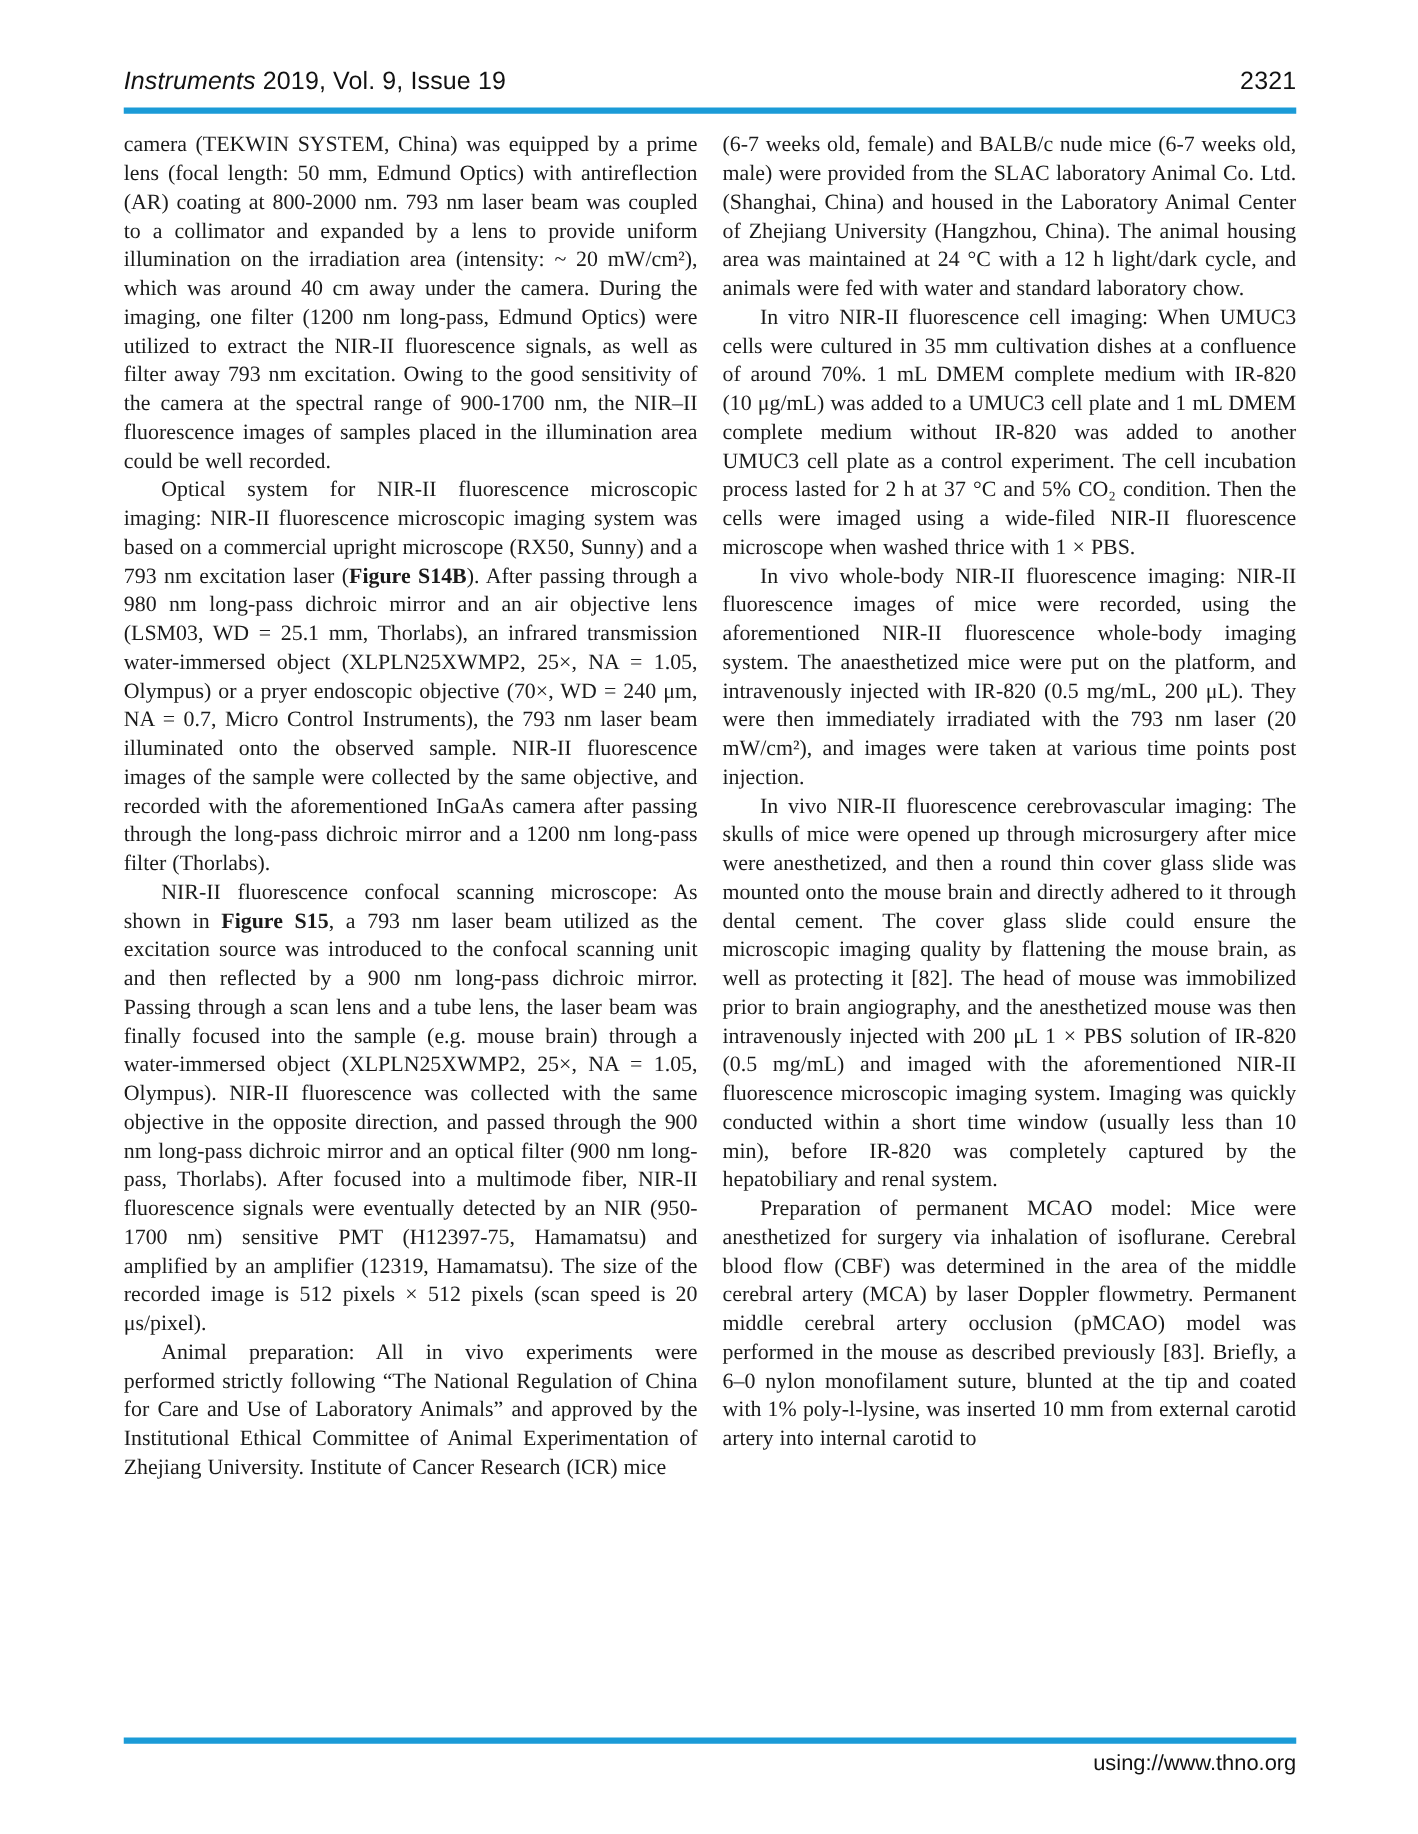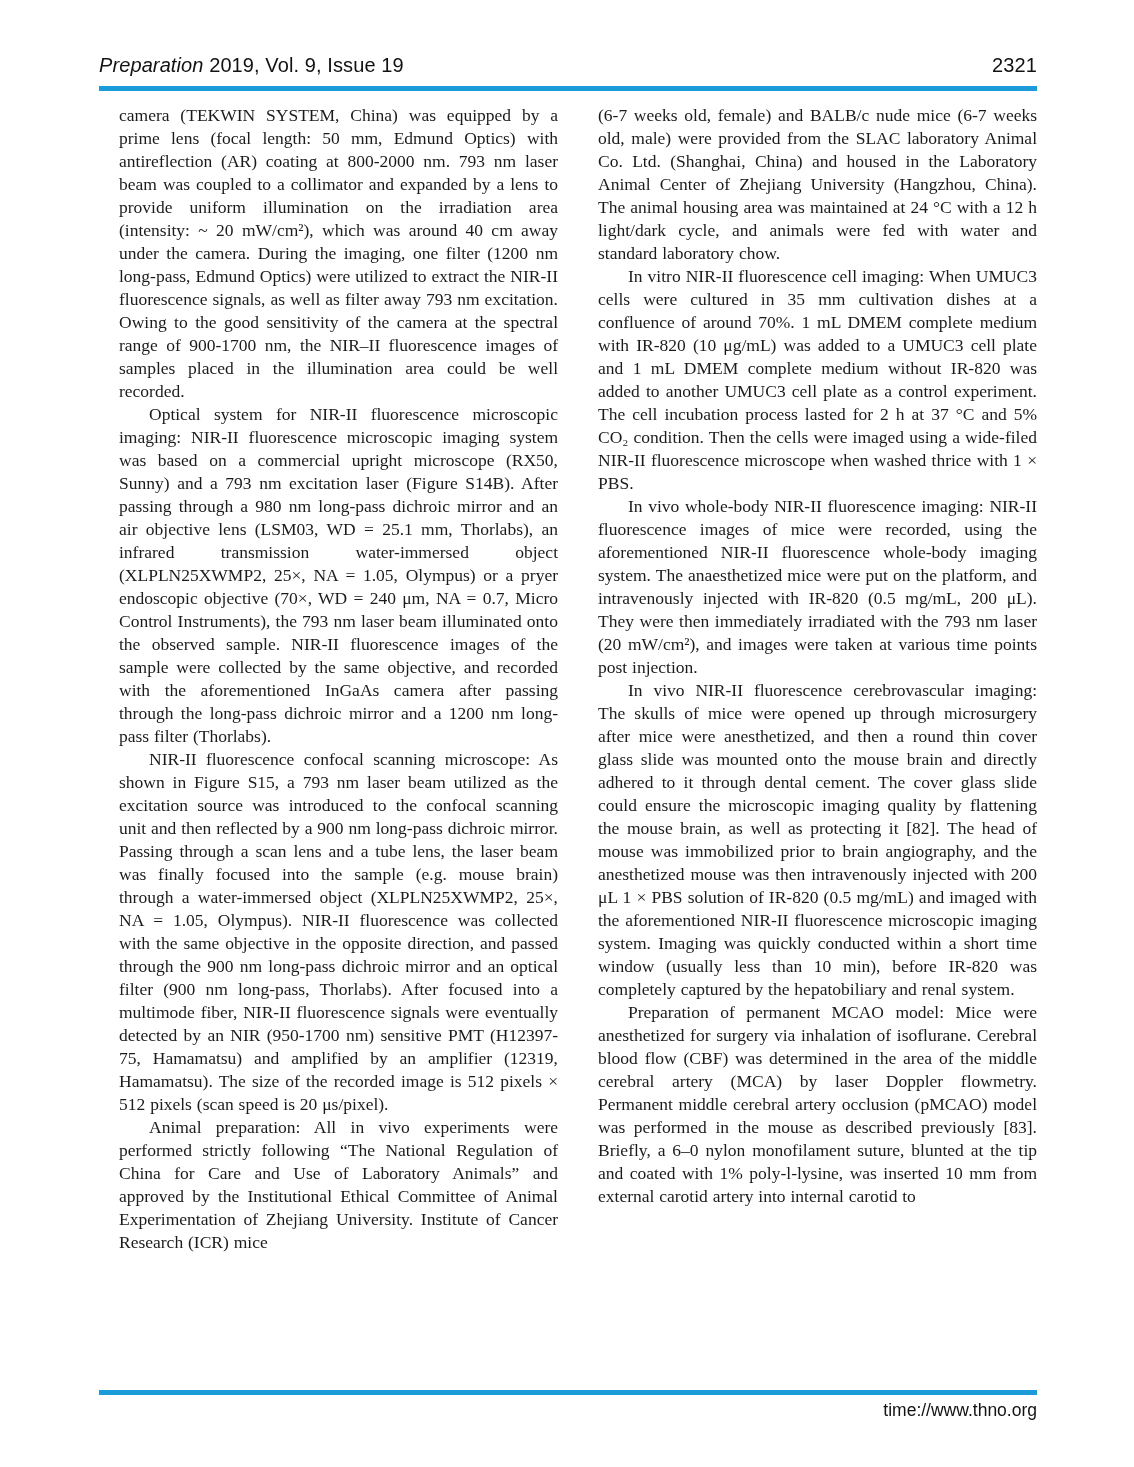--- a/index.html
+++ b/index.html
@@ -31,44 +31,44 @@
   }
   .rule.top { top: 86px; }
   .rule.bottom { top: 1390px; }
 
   .columns {
     position: absolute; left: 99px; top: 104px;
     width: 938px; height: 1280px;
     display: flex; gap: 20px;
     overflow: hidden;
   }
-  .col { width: 459px; text-align: justify; margin-left: 20px; }
+  .col { width: 459px; text-align: justify; }
   .para {
     margin: 0; padding: 0;
     font-size: 17.5px; line-height: 23px;
     word-spacing: 0.5px;
   }
   .para.indent { text-indent: 30px; }
   .it { }
-  .bd { font-weight: normal; }
+  .bd { font-weight: bold; }
 
   .footer-url {
     position: absolute; right: 97px; top: 1400px;
     font-family: "Liberation Sans", "DejaVu Sans", sans-serif;
     font-size: 17.5px; color: #121212;
   }
 </style>
 </head>
 <body>
 
 <div class="page">
 
   <div class="header">
     <div class="journal-name">
-      <span class="it-word">Preparation</span><span> 2019, Vol. 9, Issue 19</span>
+      <span class="it-word">Instruments</span><span> 2019, Vol. 9, Issue 19</span>
     </div>
     <div class="page-number">2321</div>
   </div>
 
   <div class="rule top"></div>
 
   <div class="columns">
     <div class="col" id="col-left">
         <p class="para"><span class="">camera (TEKWIN SYSTEM, China) was equipped by a prime lens (focal length: 50 mm, Edmund Optics) with antireflection (AR) coating at 800-2000 nm. 793 nm laser beam was coupled to a collimator and expanded by a lens to provide uniform illumination on the irradiation area (intensity: ~ 20 mW/cm²), which was around 40 cm away under the camera. During the imaging, one filter (1200 nm long-pass, Edmund Optics) were utilized to extract the NIR-II fluorescence signals, as well as filter away 793 nm excitation. Owing to the good sensitivity of the camera at the spectral range of 900-1700 nm, the NIR–II fluorescence images of samples placed in the illumination area could be well recorded.</span></p>
         <p class="para indent"><span class="it">Optical system for NIR-II fluorescence microscopic imaging: </span><span class="">NIR-II fluorescence microscopic imaging system was based on a commercial upright microscope (RX50, Sunny) and a 793 nm excitation laser (</span><span class="bd">Figure S14B</span><span class="">). After passing through a 980 nm long-pass dichroic mirror and an air objective lens (LSM03, WD = 25.1 mm, Thorlabs), an infrared transmission water-immersed object (XLPLN25XWMP2, 25×, NA = 1.05, Olympus) or a pryer endoscopic objective (70×, WD = 240 μm, NA = 0.7, Micro Control Instruments), the 793 nm laser beam illuminated onto the observed sample. NIR-II fluorescence images of the sample were collected by the same objective, and recorded with the aforementioned InGaAs camera after passing through the long-pass dichroic mirror and a 1200 nm long-pass filter (Thorlabs).</span></p>
@@ -79,15 +79,15 @@
         <p class="para"><span class="">(6-7 weeks old, female) and BALB/c nude mice (6-7 weeks old, male) were provided from the SLAC laboratory Animal Co. Ltd. (Shanghai, China) and housed in the Laboratory Animal Center of Zhejiang University (Hangzhou, China). The animal housing area was maintained at 24 °C with a 12 h light/dark cycle, and animals were fed with water and standard laboratory chow.</span></p>
         <p class="para indent"><span class="it">In vitro NIR-II fluorescence cell imaging: </span><span class="">When UMUC3 cells were cultured in 35 mm cultivation dishes at a confluence of around 70%. 1 mL DMEM complete medium with IR-820 (10 μg/mL) was added to a UMUC3 cell plate and 1 mL DMEM complete medium without IR-820 was added to another UMUC3 cell plate as a control experiment. The cell incubation process lasted for 2 h at 37 °C and 5% CO₂ condition. Then the cells were imaged using a wide-filed NIR-II fluorescence microscope when washed thrice with 1 × PBS.</span></p>
         <p class="para indent"><span class="it">In vivo whole-body NIR-II fluorescence imaging: </span><span class="">NIR-II fluorescence images of mice were recorded, using the aforementioned NIR-II fluorescence whole-body imaging system. The anaesthetized mice were put on the platform, and intravenously injected with IR-820 (0.5 mg/mL, 200 μL). They were then immediately irradiated with the 793 nm laser (20 mW/cm²), and images were taken at various time points post injection.</span></p>
         <p class="para indent"><span class="it">In vivo NIR-II fluorescence cerebrovascular imaging: </span><span class="">The skulls of mice were opened up through microsurgery after mice were anesthetized, and then a round thin cover glass slide was mounted onto the mouse brain and directly adhered to it through dental cement. The cover glass slide could ensure the microscopic imaging quality by flattening the mouse brain, as well as protecting it [82]. The head of mouse was immobilized prior to brain angiography, and the anesthetized mouse was then intravenously injected with 200 μL 1 × PBS solution of IR-820 (0.5 mg/mL) and imaged with the aforementioned NIR-II fluorescence microscopic imaging system. Imaging was quickly conducted within a short time window (usually less than 10 min), before IR-820 was completely captured by the hepatobiliary and renal system.</span></p>
         <p class="para indent"><span class="it">Preparation of permanent MCAO model: </span><span class="">Mice were anesthetized for surgery via inhalation of isoflurane. Cerebral blood flow (CBF) was determined in the area of the middle cerebral artery (MCA) by laser Doppler flowmetry. Permanent middle cerebral artery occlusion (pMCAO) model was performed in the mouse as described previously [83]. Briefly, a 6–0 nylon monofilament suture, blunted at the tip and coated with 1% poly-l-lysine, was inserted 10 mm from external carotid artery into internal carotid to</span></p>
       </div>
   </div>
 
   <div class="rule bottom"></div>
 
-  <div class="footer-url">time://www.thno.org</div>
+  <div class="footer-url">using://www.thno.org</div>
 
 </div>
 
 </body></html>

